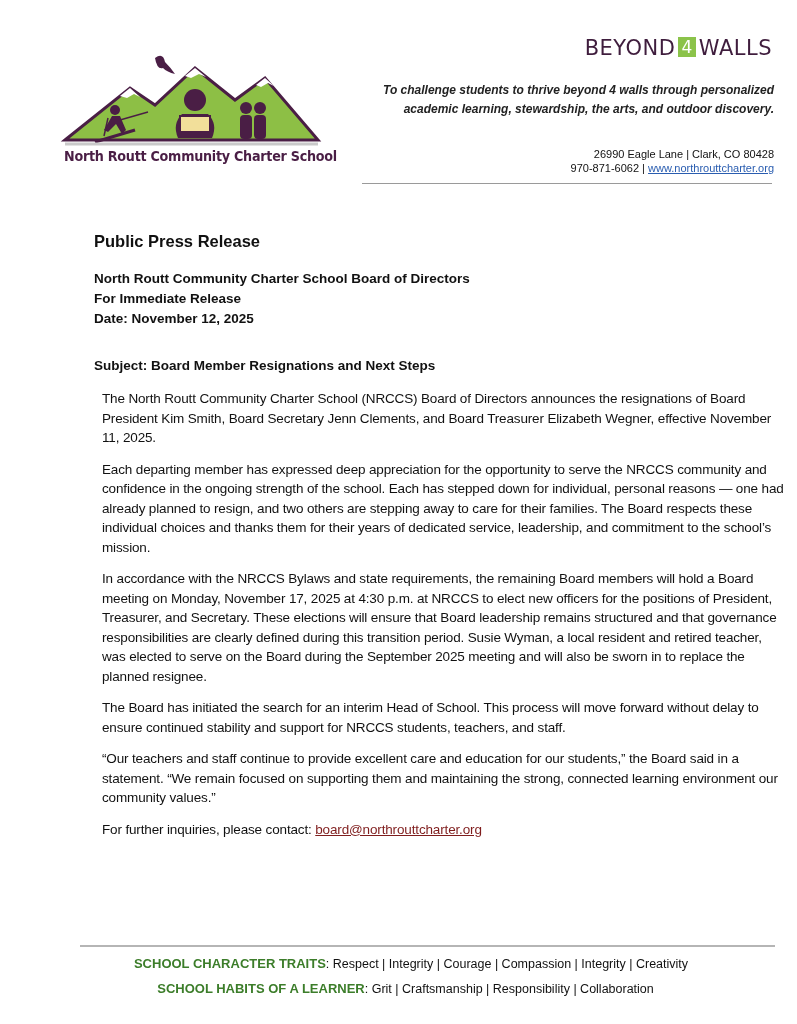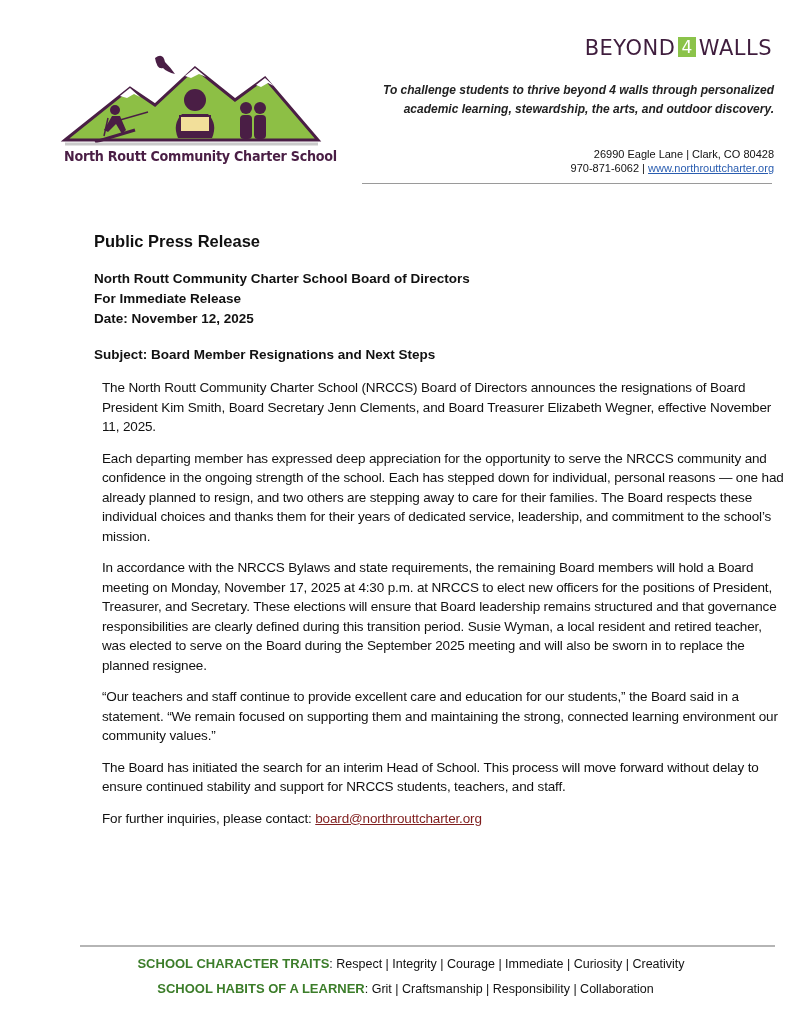--- a/index.html
+++ b/index.html
@@ -12,21 +12,21 @@
   .brand { position: absolute; right: 25px; top: 36px; font-family: "DejaVu Sans", sans-serif; font-weight: normal; font-size: 21px; color: #3f1d3d; letter-spacing: 0.5px; white-space: nowrap; }
   .brand .four { display: inline-block; color: #fff; background: #8bc34a; font-size: 17px; padding: 0 3px; margin: 0 3px; line-height: 20px; vertical-align: 2px; }
 
   .tagline { position: absolute; right: 23px; top: 81px; width: 400px; text-align: right; font-weight: bold; font-style: italic; font-size: 12px; line-height: 18.5px; color: #222; }
   .address { position: absolute; right: 23px; top: 147px; text-align: right; font-size: 11px; line-height: 14px; color: #111; }
   .address a { color: #2a5db0; text-decoration: underline; }
   .hdr-rule { position: absolute; left: 362px; top: 183px; width: 410px; height: 1px; background: #9a9a9a; }
 
   .content { position: absolute; left: 94px; top: 232px; width: 690px; }
   .title { font-weight: bold; font-size: 16.5px; margin: 0 0 18px 0; }
-  .meta { font-weight: bold; font-size: 13.5px; line-height: 20px; margin-bottom: 18px; }
+  .meta { font-weight: bold; font-size: 13.5px; line-height: 20px; margin-bottom: 29px; }
   .subject { font-weight: bold; font-size: 13.5px; margin-bottom: 16px; }
   p.body { font-size: 13.5px; line-height: 19.5px; margin: 0 0 12px 8px; letter-spacing: -0.15px; }
   p.body a { color: #7f1d1d; text-decoration: underline; }
 
   .ftr-rule { position: absolute; left: 80px; top: 945px; width: 695px; height: 2px; background: #b5b5b5; }
   .footer-line { position: absolute; left: 0; width: 797px; text-align: center; font-size: 12.5px; color: #111; white-space: nowrap; }
   .footer-line .lbl { color: #3c7d2a; font-weight: bold; font-size: 13px; }
   .f1 { top: 956px; padding-left: 25px; box-sizing: border-box; }
   .f2 { top: 981px; padding-left: 14px; box-sizing: border-box; }
 </style>
@@ -72,21 +72,21 @@
   <div class="title">Public Press Release</div>
   <div class="meta">
     <div>North Routt Community Charter School Board of Directors</div>
     <div>For Immediate Release</div>
     <div>Date: November 12, 2025</div>
   </div>
   <div class="subject">Subject: Board Member Resignations and Next Steps</div>
   <p class="body">The North Routt Community Charter School (NRCCS) Board of Directors announces the resignations of Board President Kim Smith, Board Secretary Jenn Clements, and Board Treasurer Elizabeth Wegner, effective November 11, 2025.</p>
   <p class="body">Each departing member has expressed deep appreciation for the opportunity to serve the NRCCS community and confidence in the ongoing strength of the school. Each has stepped down for individual, personal reasons — one had already planned to resign, and two others are stepping away to care for their families. The Board respects these individual choices and thanks them for their years of dedicated service, leadership, and commitment to the school’s mission.</p>
   <p class="body">In accordance with the NRCCS Bylaws and state requirements, the remaining Board members will hold a Board meeting on Monday, November 17, 2025 at 4:30 p.m. at NRCCS to elect new officers for the positions of President, Treasurer, and Secretary. These elections will ensure that Board leadership remains structured and that governance responsibilities are clearly defined during this transition period. Susie Wyman, a local resident and retired teacher, was elected to serve on the Board during the September 2025 meeting and will also be sworn in to replace the planned resignee.</p>
+  <p class="body">The Board has initiated the search for an interim Head of School. This process will move forward without delay to ensure continued stability and support for NRCCS students, teachers, and staff.</p>
   <p class="body">“Our teachers and staff continue to provide excellent care and education for our students,” the Board said in a statement. “We remain focused on supporting them and maintaining the strong, connected learning environment our community values.”</p>
-  <p class="body">The Board has initiated the search for an interim Head of School. This process will move forward without delay to ensure continued stability and support for NRCCS students, teachers, and staff.</p>
   <p class="body"><span>For further inquiries, please contact: </span><a>board@northrouttcharter.org</a></p>
 </div>
 
 <div class="ftr-rule"></div>
 
-<div class="footer-line f1"><span class="lbl">SCHOOL CHARACTER TRAITS</span><span>:  Respect | Integrity  | Courage | Immediate | Curiosity | Creativity</span></div>
+<div class="footer-line f1"><span class="lbl">SCHOOL CHARACTER TRAITS</span><span>:  Respect | Integrity  | Courage | Compassion | Integrity | Creativity</span></div>
 <div class="footer-line f2"><span class="lbl">SCHOOL HABITS OF A LEARNER</span><span>: Grit | Craftsmanship | Responsibility | Collaboration</span></div>
 
 </body></html>

